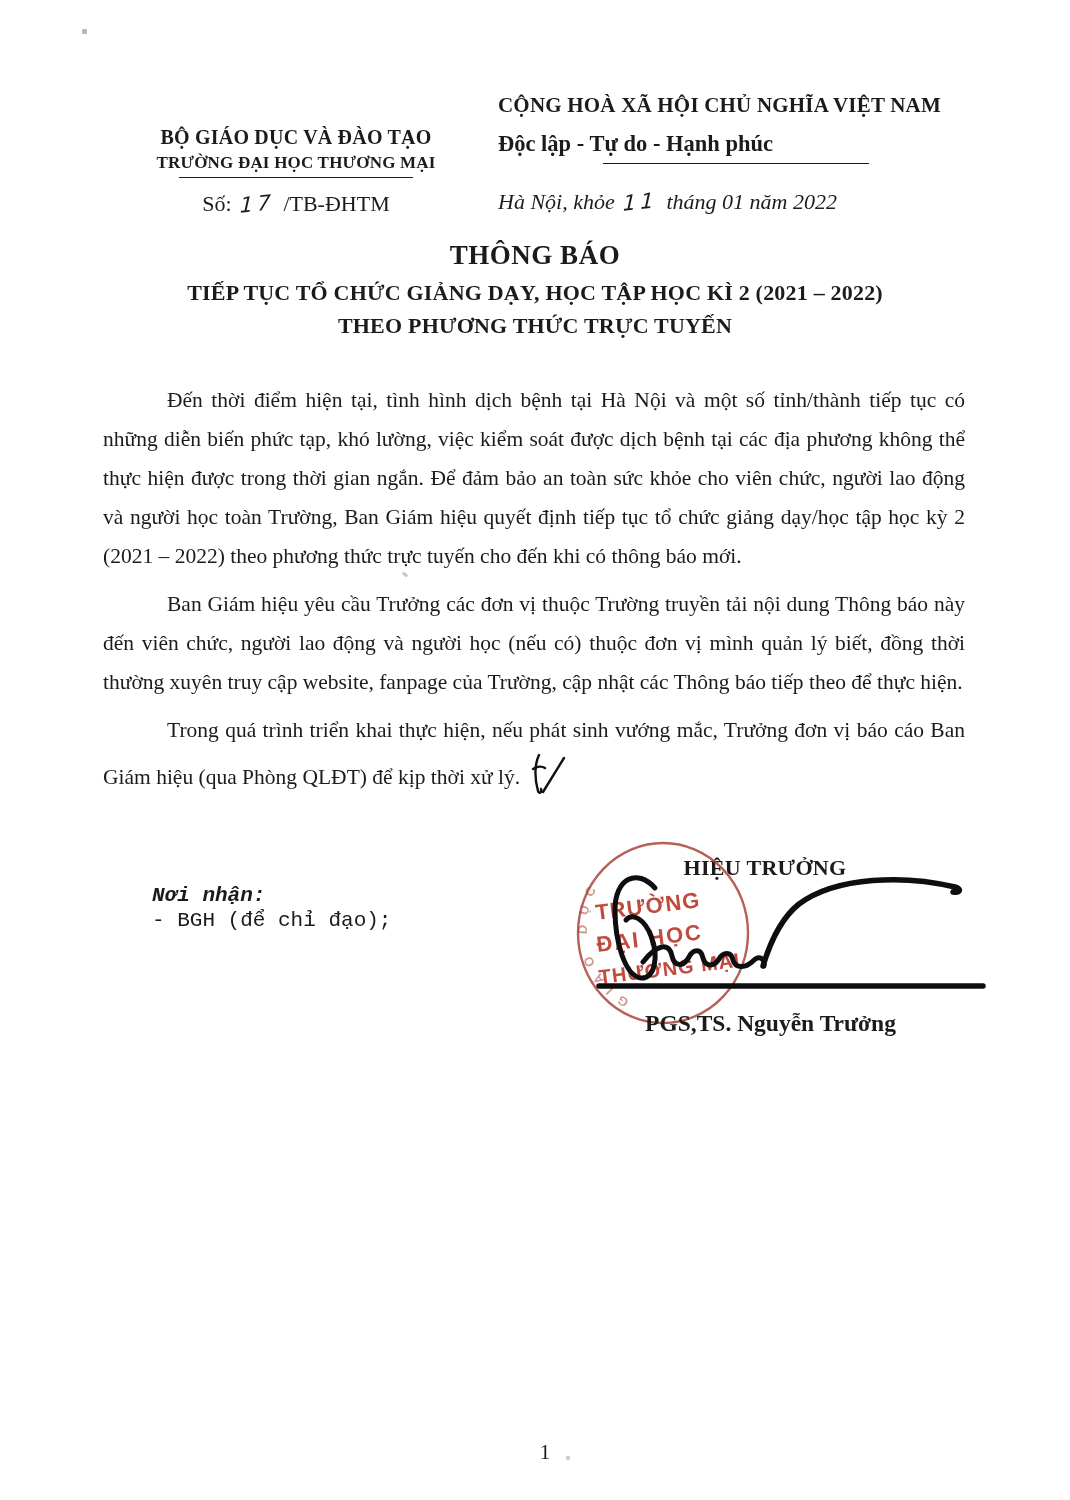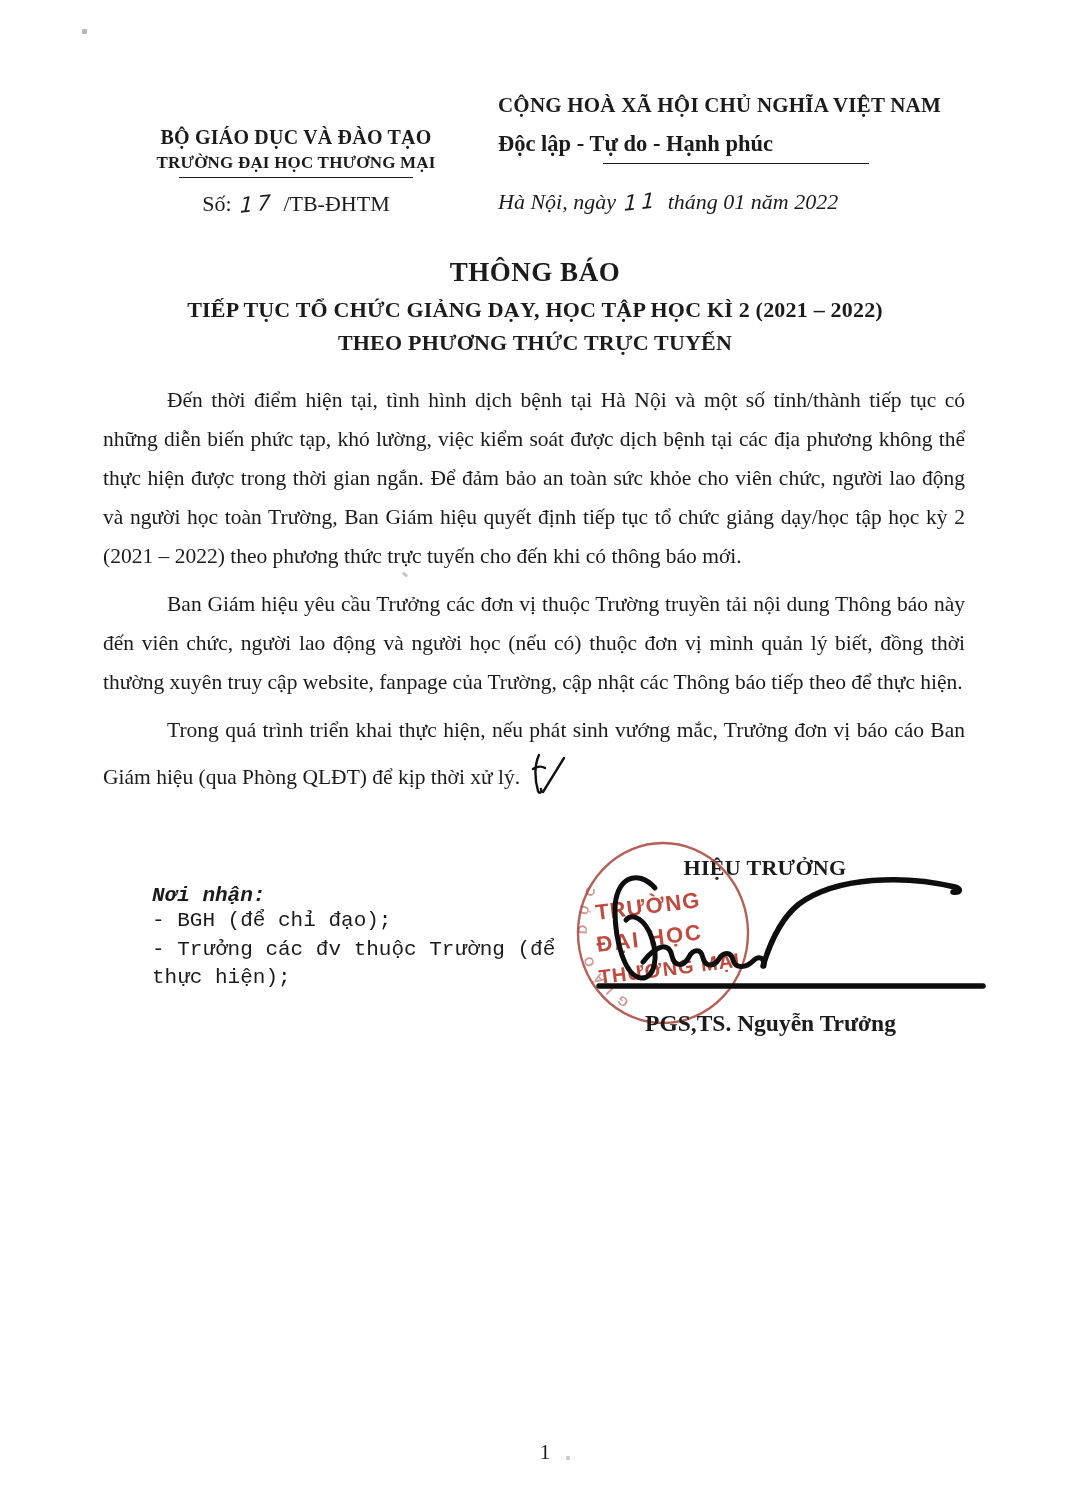--- a/index.html
+++ b/index.html
@@ -28,21 +28,21 @@
   .hr-line2{font-size:22.5px;font-weight:700;margin-top:10px;}
   .hr-rule{width:266px;height:0;border-top:1.6px solid #1b1b1b;margin:4px auto 0 auto;}
   .hr-date{font-size:22px;font-style:italic;margin-top:24px;}
   .hw{
     font-family:"DejaVu Sans", sans-serif;
     font-style:italic;font-size:21px;letter-spacing:4px;
     display:inline-block;transform:rotate(-6deg) skewX(-8deg);
     padding:0 3px;
   }
   
-  .title-block{position:absolute;left:0;top:240px;width:1070px;text-align:center;margin-top:17px;}
+  .title-block{position:absolute;left:0;top:240px;width:1070px;text-align:center;}
   .doc-title{font-size:27px;font-weight:700;letter-spacing:.5px;}
   .doc-sub{font-size:22px;font-weight:700;margin-top:9px;letter-spacing:.2px;}
   .doc-sub2{font-size:22px;font-weight:700;margin-top:7px;letter-spacing:.2px;}
   
   .body-text{
     position:absolute;left:103px;top:381px;width:862px;
     font-size:21.5px;line-height:39px;text-align:justify;
   }
   .body-text p{margin:0;text-indent:64px;}
   .body-text p + p{margin-top:9px;}
@@ -89,21 +89,21 @@
       <span class="hw">17</span>
       <span>/TB-ĐHTM</span>
     </div>
   </div>
 
   <div class="header-right">
     <div class="hr-line1">CỘNG HOÀ XÃ HỘI CHỦ NGHĨA VIỆT NAM</div>
     <div class="hr-line2">Độc lập - Tự do - Hạnh phúc</div>
     <div class="hr-rule"></div>
     <div class="hr-date">
-      <span>Hà Nội, ngày</span>
+      <span>Hà Nội, khỏe</span>
       <span class="hw">11</span>
       <span>tháng 01 năm 2022</span>
     </div>
   </div>
 
   <div class="title-block">
     <div class="doc-title">THÔNG BÁO</div>
     <div class="doc-sub">TIẾP TỤC TỔ CHỨC GIẢNG DẠY, HỌC TẬP HỌC KÌ 2 (2021 – 2022)</div>
     <div class="doc-sub2">THEO PHƯƠNG THỨC TRỰC TUYẾN</div>
   </div>
@@ -116,21 +116,20 @@
           <path d="M11 5 C7 13, 6 27, 10 41 C11 44, 14 43, 13 39"></path>
           <path d="M5 19 C9 16, 14 16, 17 18"></path>
           <path d="M15 42 L36 8"></path>
         </g>
       </svg></p>
   </div>
 
   <div class="recipients">
     <div class="label">Nơi nhận:</div>
     <div class="item">- BGH (để chỉ đạo);</div>
-    <div class="item">- Trưởng các đv thuộc Trường (để thực hiện);</div>
   </div>
 
   <div class="sign-title">HIỆU TRƯỞNG</div>
 
   <svg class="stamp" viewBox="0 0 186 190">
     <defs>
       <path id="ring-path" d="M 93 168 A 76 80 0 0 1 93 8"></path>
     </defs>
     <ellipse cx="93" cy="93" rx="85" ry="90" fill="none" stroke="#a8453b" stroke-width="2.4" opacity="0.85"></ellipse>
     <text font-family="Liberation Sans, sans-serif" font-size="13" font-weight="bold" fill="#a8453b" opacity="0.55" letter-spacing="9">

